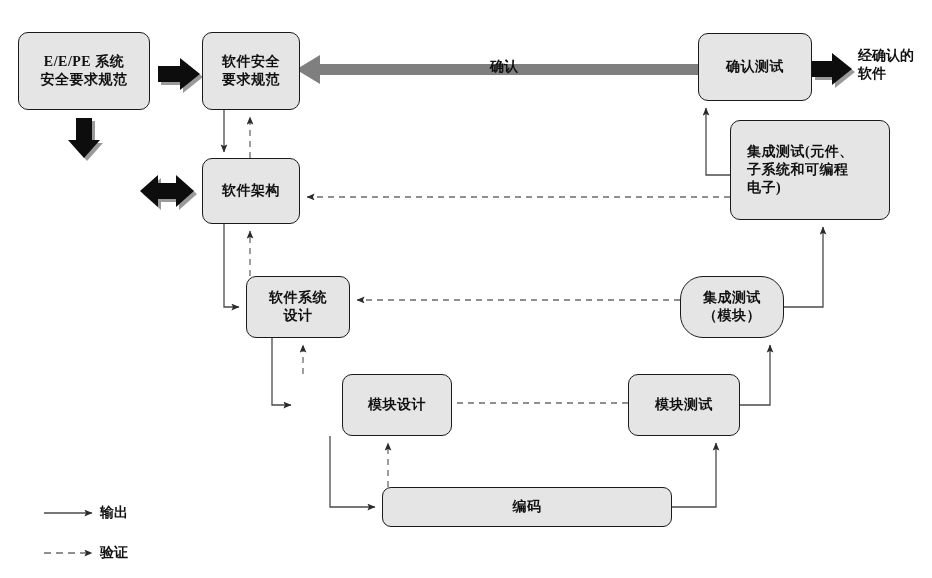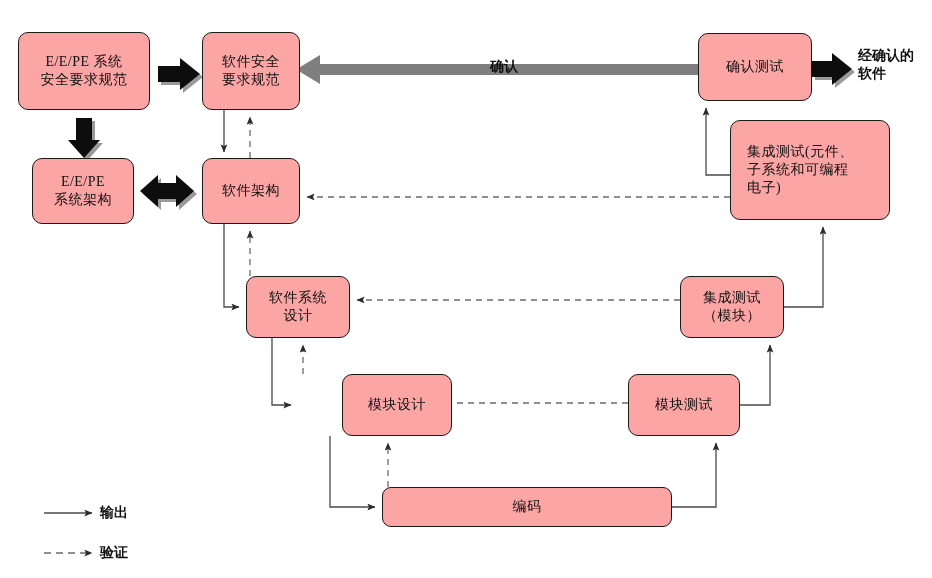--- a/index.html
+++ b/index.html
@@ -1,23 +1,23 @@
 <!DOCTYPE html>
 <html><head>
 <meta charset="utf-8">
 <style>
   html,body{margin:0;padding:0;background:#ffffff;}
   body{width:932px;height:578px;position:relative;overflow:hidden;
        font-family:"Liberation Serif","DejaVu Serif",serif;color:#111;}
   #stage{position:absolute;left:0;top:0;width:932px;height:578px;}
   #svg{position:absolute;left:0;top:0;width:932px;height:578px;}
-  .node{position:absolute;box-sizing:border-box;background:#fca5a5;
+  .node{position:absolute;box-sizing:border-box;background:#e5e5e5;
         border:1.6px solid #1a1a1a;border-radius:10px;
         display:flex;align-items:center;justify-content:center;text-align:center;
-        font-weight:normal;line-height:1.28;letter-spacing:.5px;z-index:3;}
+        font-weight:bold;line-height:1.28;letter-spacing:.5px;z-index:3;}
   .node .txt{display:block;padding:0 4px;white-space:pre-line;}
   .label{position:absolute;z-index:4;font-weight:bold;line-height:1.3;
          white-space:pre-line;}
   .legend-text{position:absolute;z-index:4;font-weight:bold;}
 </style>
 </head>
 <body>
 
 <div id="stage">
 
@@ -113,24 +113,20 @@
   <div class="node" style="left:18px;top:32px;width:132px;height:78px;font-size:14px;">
     <span class="txt">E/E/PE 系统
 安全要求规范</span>
   </div>
 
   <div class="node" style="left:202px;top:32px;width:98px;height:78px;font-size:14px;">
     <span class="txt">软件安全
 要求规范</span>
   </div>
 
-  <div class="node" style="left:32px;top:158px;width:102px;height:66px;font-size:14px;">
-    <span class="txt">E/E/PE
-系统架构</span>
-  </div>
 
   <div class="node" style="left:202px;top:158px;width:98px;height:66px;font-size:14px;">
     <span class="txt">软件架构</span>
   </div>
 
   <div class="node" style="left:246px;top:276px;width:104px;height:62px;font-size:14px;">
     <span class="txt">软件系统
 设计</span>
   </div>
 
@@ -139,21 +135,21 @@
   </div>
 
   <div class="node" style="left:382px;top:487px;width:290px;height:40px;font-size:14px;border-radius:9px;">
     <span class="txt">编码</span>
   </div>
 
   <div class="node" style="left:628px;top:374px;width:112px;height:62px;font-size:14px;">
     <span class="txt">模块测试</span>
   </div>
 
-  <div class="node" style="left:680px;top:276px;width:104px;height:62px;font-size:14px;">
+  <div class="node" style="left:680px;top:276px;width:104px;height:62px;font-size:14px;border-radius:23px;">
     <span class="txt">集成测试
 （模块）</span>
   </div>
 
   <div class="node" style="left:730px;top:120px;width:160px;height:100px;font-size:14px;
               justify-content:flex-start;padding-left:12px;text-align:left;">
     <span class="txt">集成测试(元件、
 子系统和可编程
 电子)</span>
   </div>

